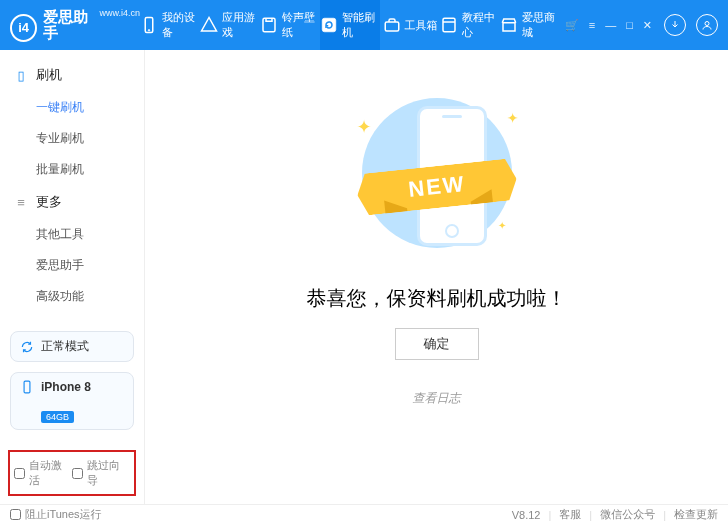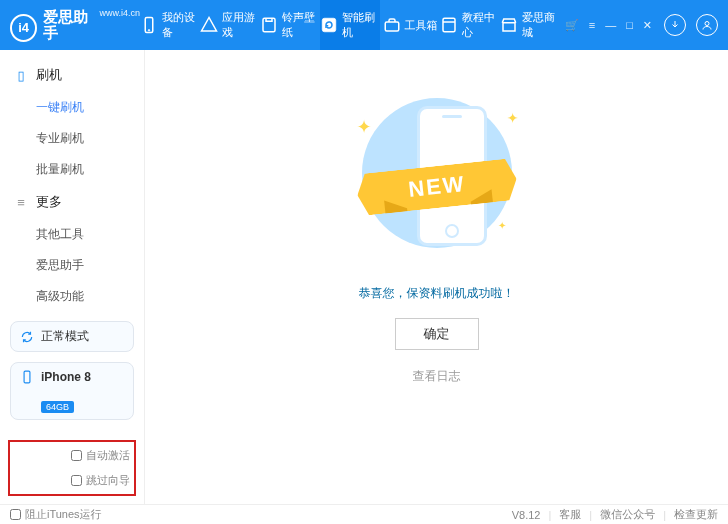--- a/index.html
+++ b/index.html
@@ -31,39 +31,39 @@
 .sh.more .hico { color: #999; }
 .si { padding: 7px 14px 7px 36px; font-size: 12px; color: #555; cursor: pointer; }
 .si.active { color: #3b82f6; }
 
 .modes { padding: 6px 10px; }
 .mode { border: 1px solid #e0e6ee; border-radius: 8px; padding: 6px 8px; margin-bottom: 10px; display: flex; align-items: center; gap: 6px; font-size: 12px; color: #333; background: #f7fbff; cursor: pointer; }
 .mode .mico { width: 16px; height: 16px; display: flex; align-items: center; justify-content: center; }
 .mode .mico svg { width: 14px; height: 14px; fill: #1b8cf2; }
 .badge { background: #1b8cf2; color: #fff; font-size: 9px; padding: 1px 5px; border-radius: 2px; margin-left: 22px; margin-top: -2px; }
 
-.red-box { margin: 4px 8px 8px 8px; border: 2px solid #d32020; padding: 6px 4px; display: flex; gap: 10px; align-items: flex-end; flex-direction: column; }
+.red-box { margin: 4px 8px 8px 8px; border: 2px solid #d32020; padding: 6px 4px; display: flex; align-items: flex-start; }
 .red-box label { display: flex; align-items: center; gap: 4px; font-size: 11px; color: #888; cursor: pointer; }
 .red-box input { width: 11px; height: 11px; }
 
 .main { flex: 1; display: flex; flex-direction: column; align-items: center; background: #fff; padding-top: 36px; }
 .illus { width: 220px; height: 175px; position: relative; }
 .medal { width: 150px; height: 150px; background: #bde3ff; border-radius: 50%; position: absolute; left: 35px; top: 12px; }
 .star { position: absolute; color: #ffd84c; }
 .phone { position: absolute; left: 90px; top: 20px; width: 70px; height: 140px; background: #fff; border: 3px solid #cfeaff; border-radius: 10px; }
 .phone::before { content: ""; position: absolute; top: 6px; left: 50%; transform: translateX(-50%); width: 20px; height: 3px; background: #cfeaff; border-radius: 2px; }
 .phone::after { content: ""; position: absolute; bottom: 5px; left: 50%; transform: translateX(-50%); width: 10px; height: 10px; border: 2px solid #cfeaff; border-radius: 50%; }
 .ribbon { position: absolute; left: 30px; top: 80px; width: 160px; height: 42px; background: #ffc735; transform: rotate(-6deg); display: flex; align-items: center; justify-content: center; font-weight: 900; font-size: 22px; color: #fff; letter-spacing: 2px; clip-path: polygon(6% 0, 94% 0, 100% 50%, 94% 100%, 6% 100%, 0 50%); }
 .ribbon::before, .ribbon::after { content: ""; position: absolute; width: 22px; height: 26px; background: #e6a817; bottom: -18px; z-index: -1; }
 .ribbon::before { left: 26px; transform: skewY(25deg); }
 .ribbon::after { right: 26px; transform: skewY(-25deg); }
 
-.msg { margin-top: 24px; font-size: 12px; color: #0369a1; }
+.msg { margin-top: 24px; font-size: 20px; color: #000000; }
 .okbtn { margin-top: 16px; border: 1px solid #ccc; background: #fff; padding: 6px 28px; font-size: 13px; cursor: pointer; color: #333; }
-.loglink { margin-top: 18px; font-size: 12px; color: #999; cursor: pointer; }
+.loglink { margin-top: 30px; font-size: 12px; color: #999; cursor: pointer; font-style: italic; }
 
 .footer { height: 20px; border-top: 1px solid #eee; display: flex; align-items: center; padding: 0 10px; font-size: 11px; color: #888; }
 .footer label { display: flex; align-items: center; gap: 4px; cursor: pointer; }
 .footer input { width: 11px; height: 11px; }
 .foot-right { margin-left: auto; display: flex; align-items: center; gap: 8px; }
 .foot-right .sep { color: #ddd; }
 .foot-right span { cursor: pointer; }
 </style>
 </head>
 <body>

